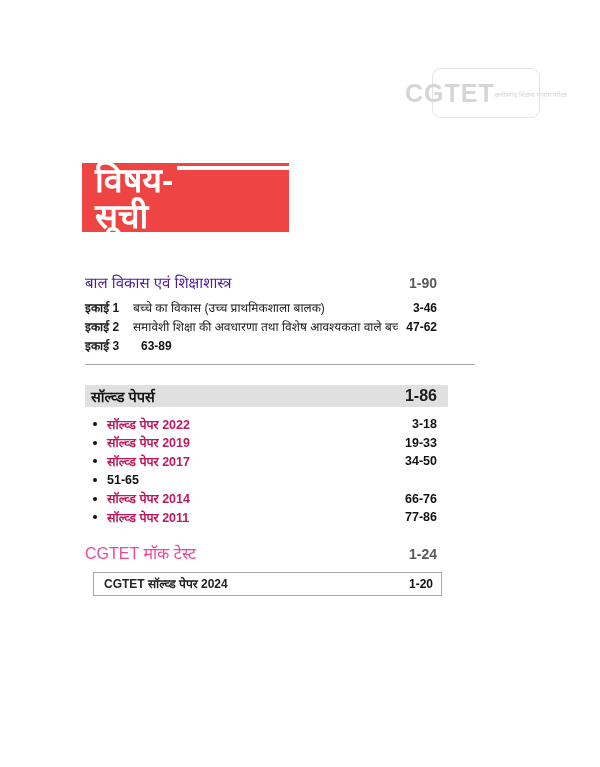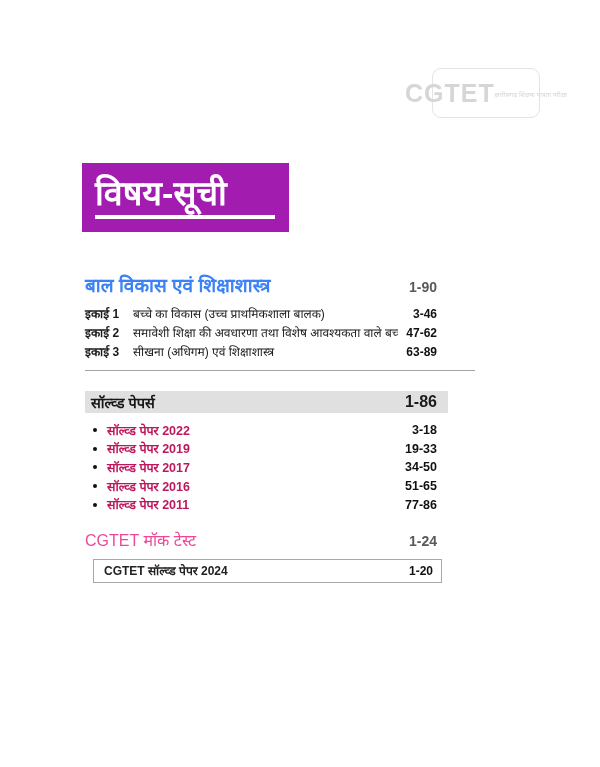--- a/index.html
+++ b/index.html
@@ -13,31 +13,31 @@
     position:absolute; left:432px; top:68px; width:108px; height:50px;
     border:1px solid #e3e4e6; border-radius:9px; box-sizing:border-box;
     display:flex; flex-direction:row; align-items:center; justify-content:center;
   }
   .logo-brand { color:#d5d6d8; font-weight:bold; font-size:25px; line-height:1; letter-spacing:1px; }
   .logo-tagline { color:#d5d6d8; font-size:6.5px; margin-top:2px; white-space:nowrap; }
 
   
   .title-box {
     position:absolute; left:82px; top:163px; width:207px; height:69px;
-    background:#a21caf; box-sizing:border-box; padding-left:13px;
-    display:flex; flex-direction:column; justify-content:center;
+    background:#ef4444; box-sizing:border-box; padding-left:13px;
+    display:flex; flex-direction:row; justify-content:center;
   }
   .title-text { color:#ffffff; font-weight:bold; font-size:34px; line-height:1.05; }
   .title-underline { width:180px; height:4px; background:#ffffff; margin-top:3px; }
 
   
   .content { position:absolute; left:85px; top:272px; width:390px; color:#1a1a1a; }
 
   .sec-head { display:flex; justify-content:space-between; align-items:baseline; padding-right:38px; }
-  .sec-title { font-size:19px; font-weight:bold; color:#3b82f6; }
+  .sec-title { font-size:15px; font-weight:normal; color:#4c1d95; }
   .sec-pages { font-size:14px; font-weight:bold; color:#58595b; }
 
   .units { margin-top:7px; }
   .unit-row { display:flex; align-items:baseline; padding-right:38px; height:19px; font-size:12px; }
   .unit-label { width:48px; flex-shrink:0; font-weight:bold; }
   .unit-text { flex:1; white-space:nowrap; overflow:hidden; }
   .unit-pages { font-weight:bold; color:#111111; margin-left:8px; }
 
   .divider { height:1px; background:#a2a4a7; margin-top:8px; width:390px; }
 
@@ -95,21 +95,20 @@
         <span class="unit-text">बच्चे का विकास (उच्च प्राथमिकशाला बालक)</span>
         <span class="unit-pages">3-46</span>
       </div>
       <div class="unit-row">
         <span class="unit-label">इकाई 2</span>
         <span class="unit-text">समावेशी शिक्षा की अवधारणा तथा विशेष आवश्यकता वाले बच्चों को समझाना</span>
         <span class="unit-pages">47-62</span>
       </div>
       <div class="unit-row">
         <span class="unit-label">इकाई 3</span>
-        <span class="unit-text">सीखना (अधिगम) एवं शिक्षाशास्त्र</span>
         <span class="unit-pages">63-89</span>
       </div>
     </div>
 
     <div class="divider"></div>
 
     <div class="bar-head">
       <span class="bar-title">सॉल्व्ड पेपर्स</span>
       <span class="bar-pages">1-86</span>
     </div>
@@ -125,22 +124,26 @@
         <span class="paper-label">सॉल्व्ड पेपर 2019</span>
         <span class="paper-pages">19-33</span>
       </div>
       <div class="paper-row">
         <span class="bullet"></span>
         <span class="paper-label">सॉल्व्ड पेपर 2017</span>
         <span class="paper-pages">34-50</span>
       </div>
       <div class="paper-row">
         <span class="bullet"></span>
-        <span class="paper-label">सॉल्व्ड पेपर 2016</span>
         <span class="paper-pages">51-65</span>
+      </div>
+      <div class="paper-row">
+        <span class="bullet"></span>
+        <span class="paper-label">सॉल्व्ड पेपर 2014</span>
+        <span class="paper-pages">66-76</span>
       </div>
       <div class="paper-row">
         <span class="bullet"></span>
         <span class="paper-label">सॉल्व्ड पेपर 2011</span>
         <span class="paper-pages">77-86</span>
       </div>
     </div>
 
     <div class="sec-head mock-head">
       <span class="sec-title mock-title">CGTET मॉक टेस्ट</span>

